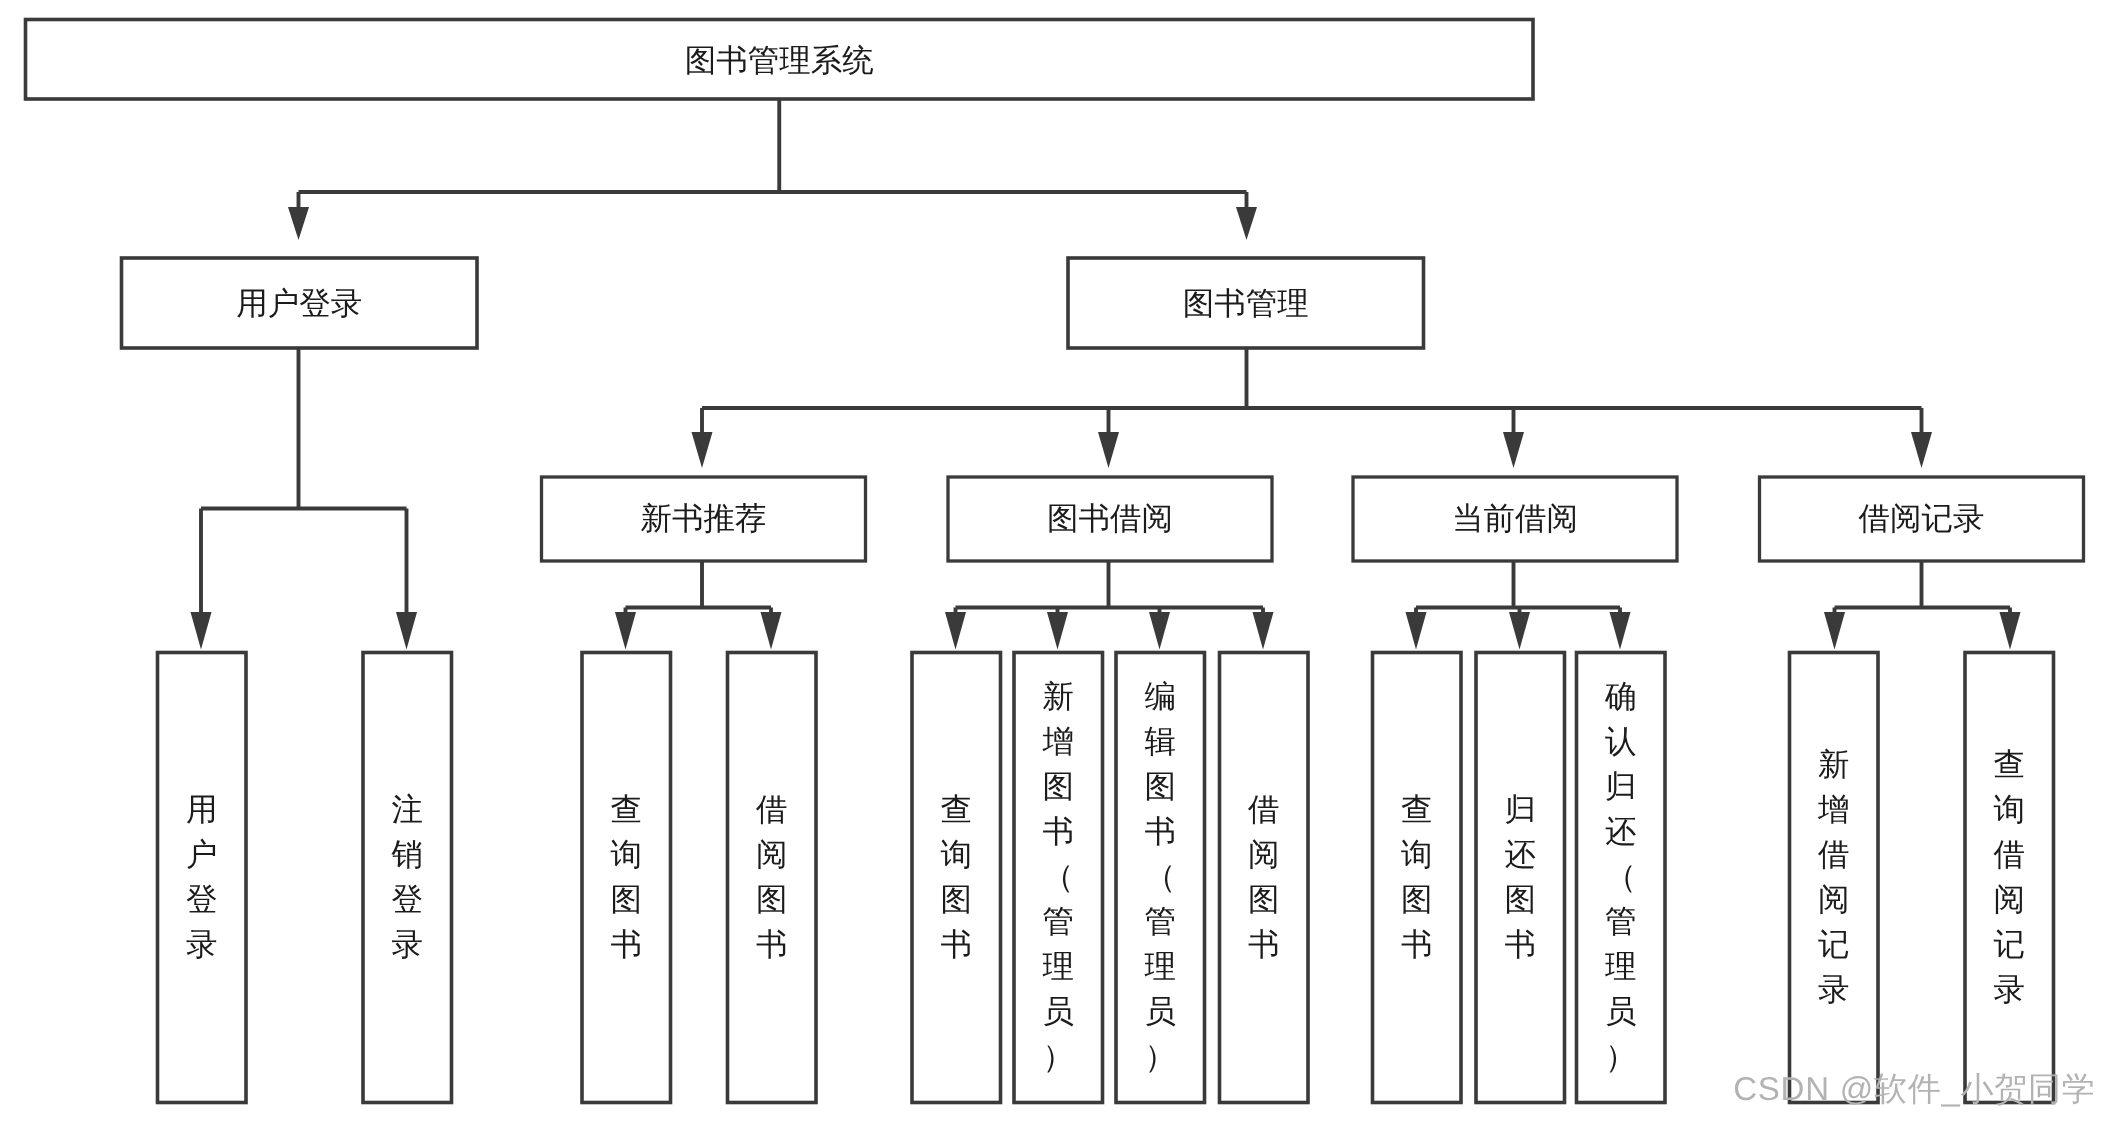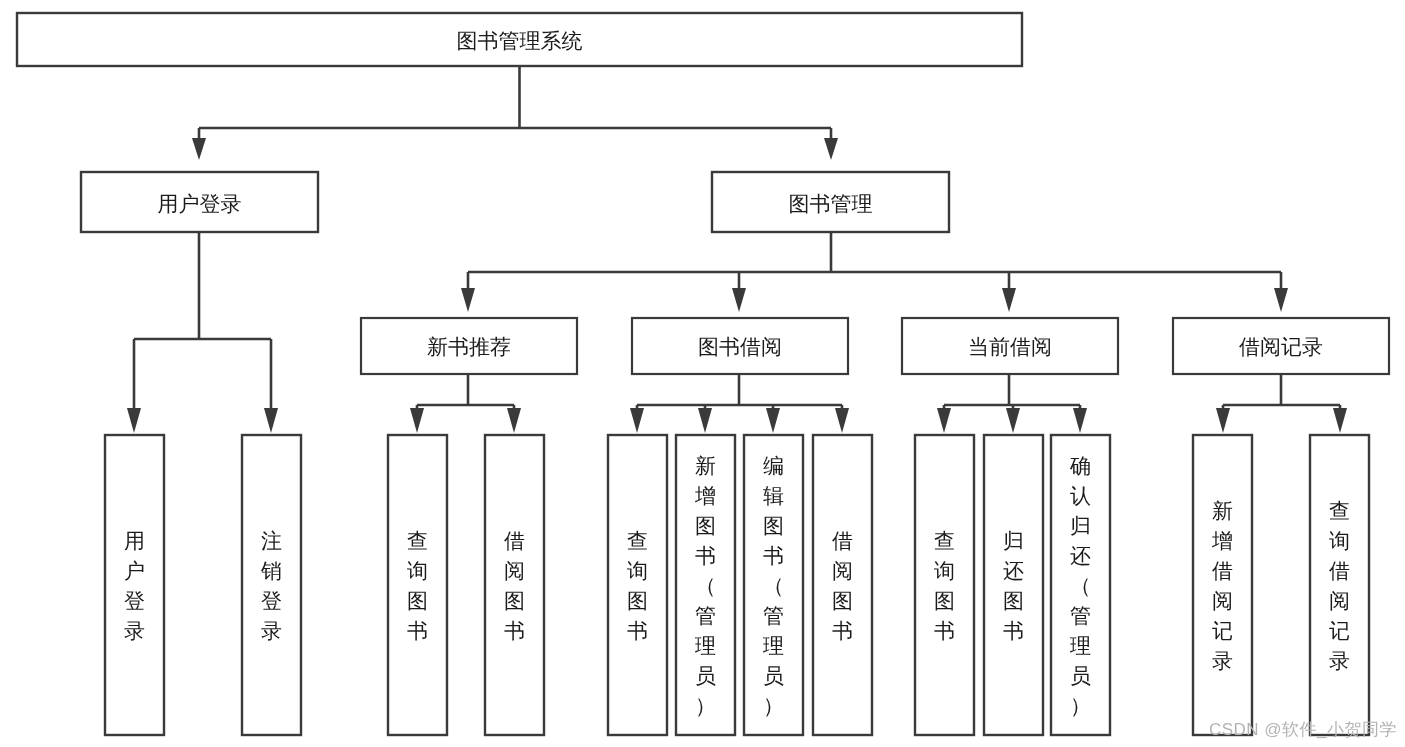--- a/index.html
+++ b/index.html
@@ -55,21 +55,21 @@
     fill: #1b1b1b;
     font-family: "Liberation Sans", "DejaVu Sans", sans-serif;
     font-size: 21px;
     text-anchor: middle;
   }
   .watermark {
     position: absolute;
     right: 8px;
     bottom: 6px;
     font-family: "Liberation Sans", "DejaVu Sans", sans-serif;
-    font-size: 17px;
+    font-size: 22px;
     color: #b3b3b3;
     letter-spacing: 0.5px;
     white-space: nowrap;
     user-select: none;
   }
 </style>
 </head>
 <body>
 
 <div id="diagram-root">

